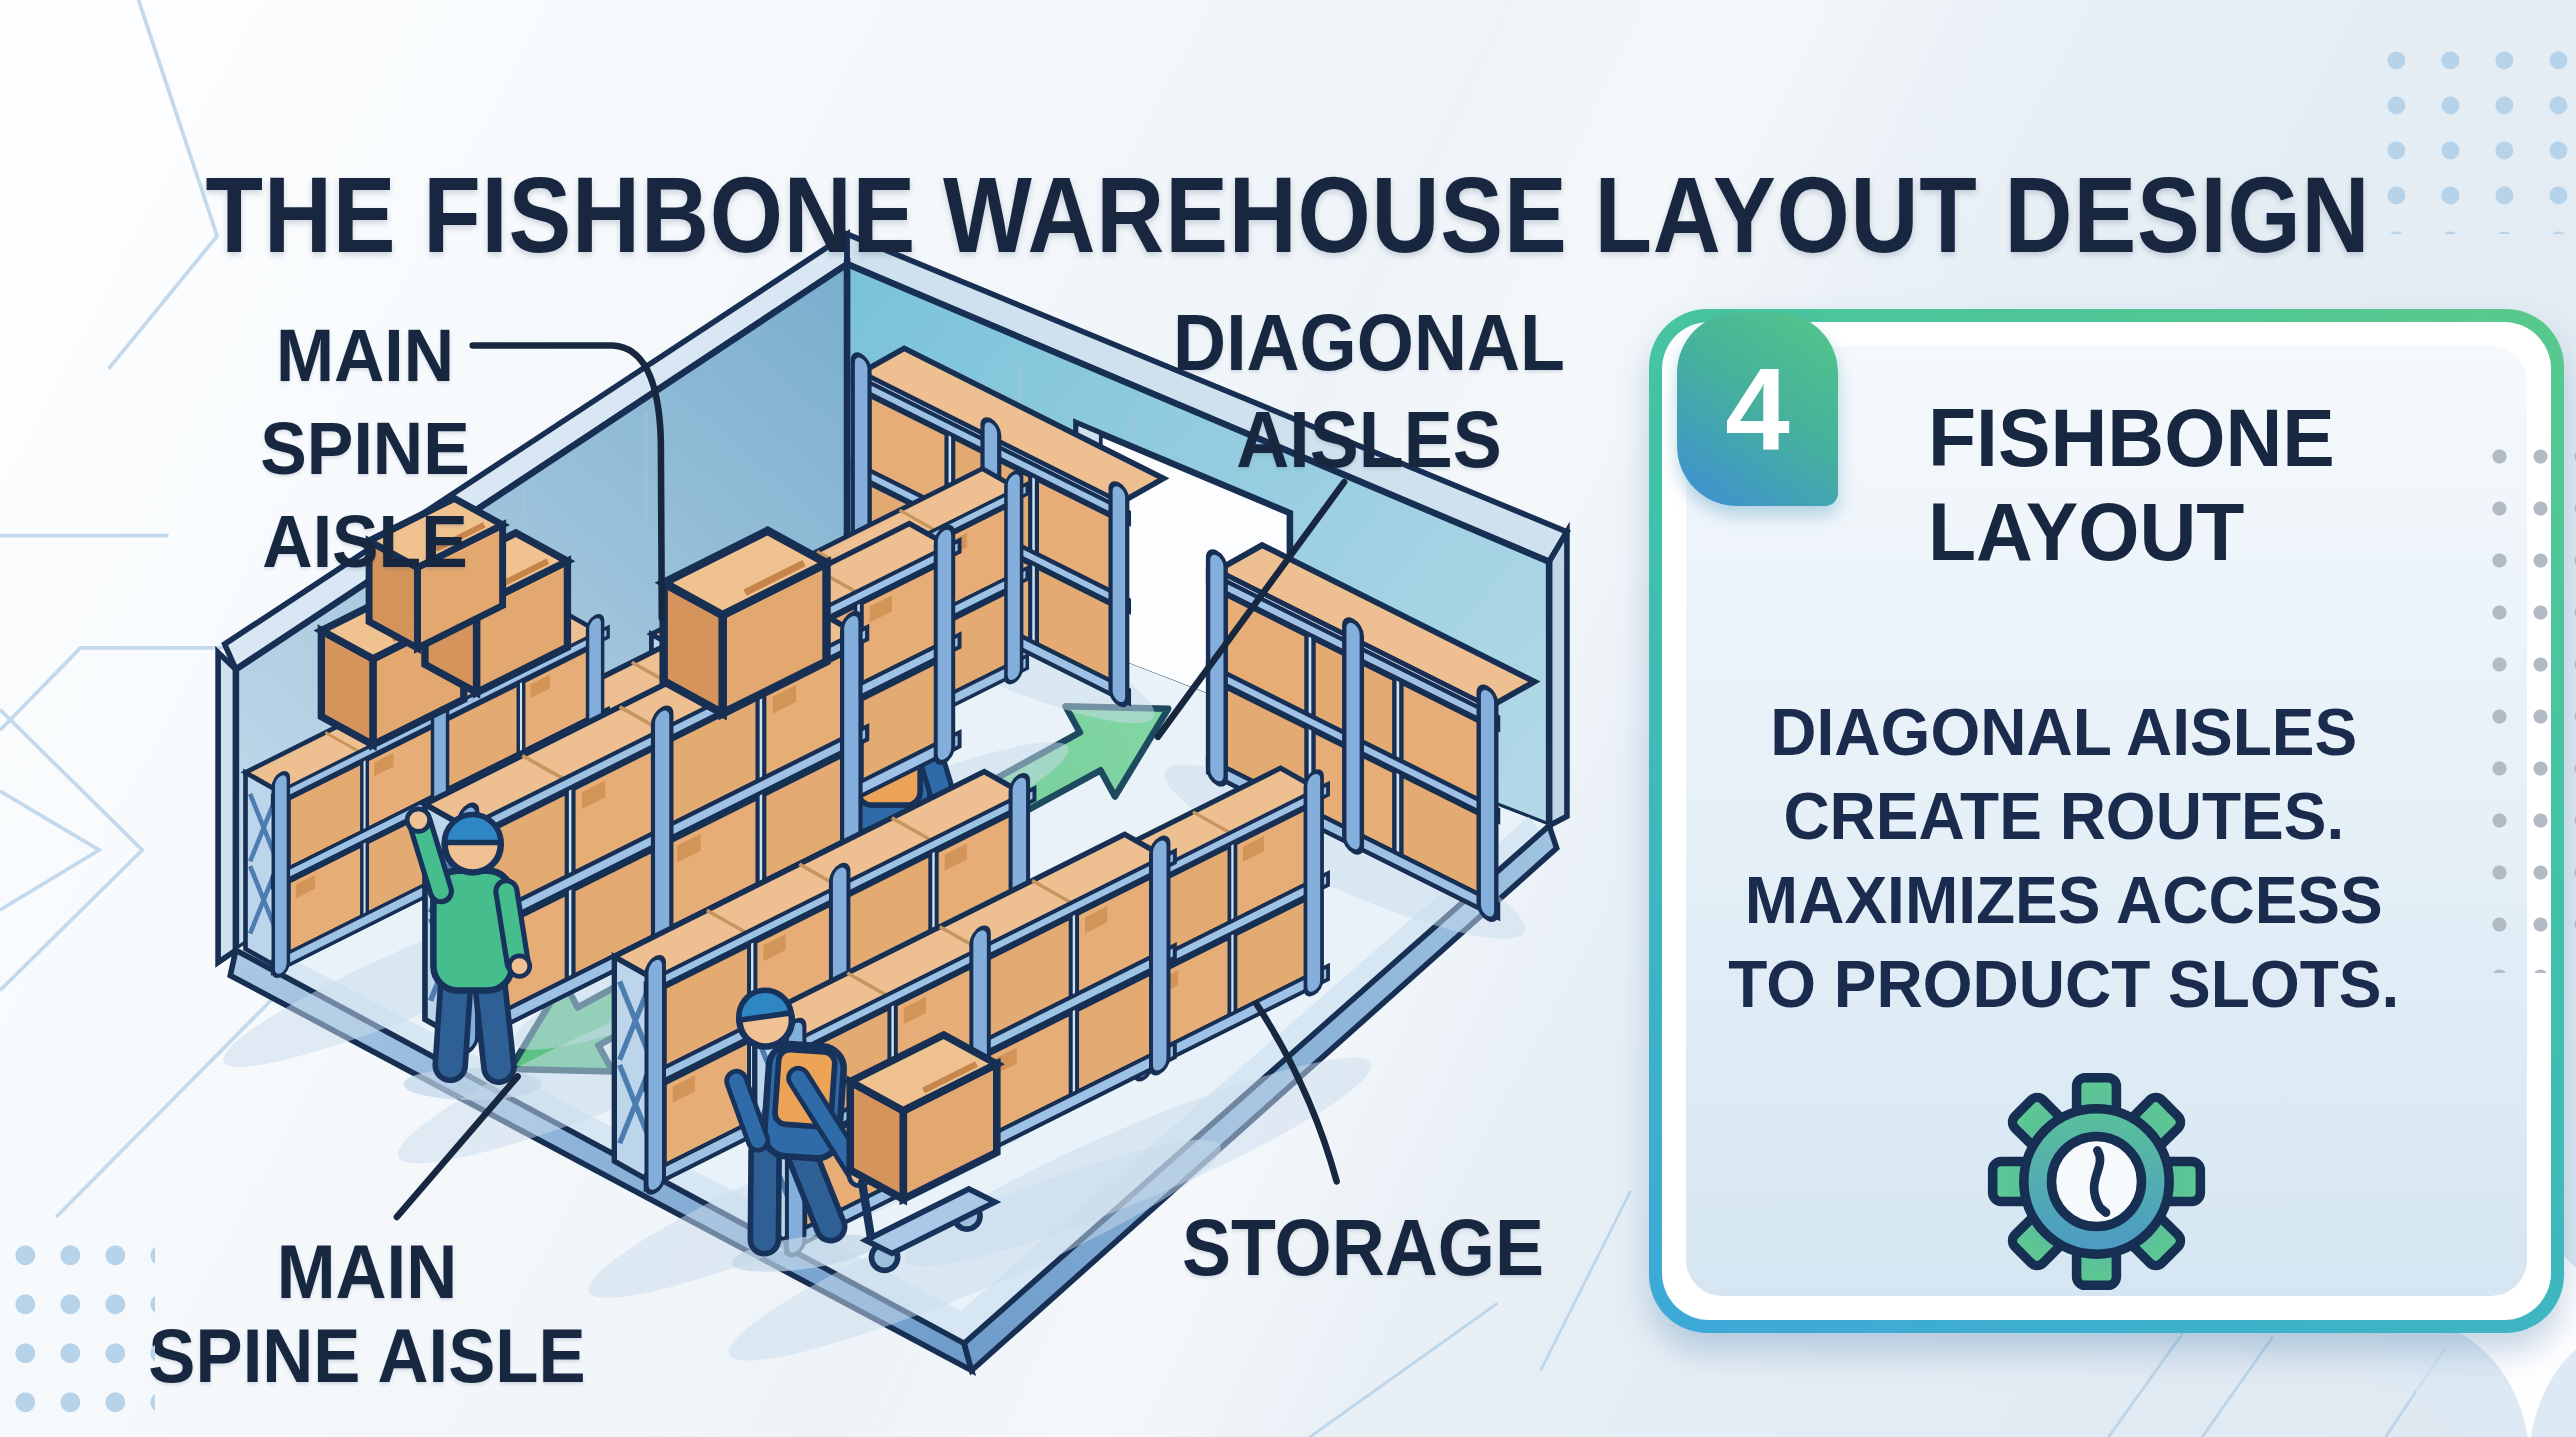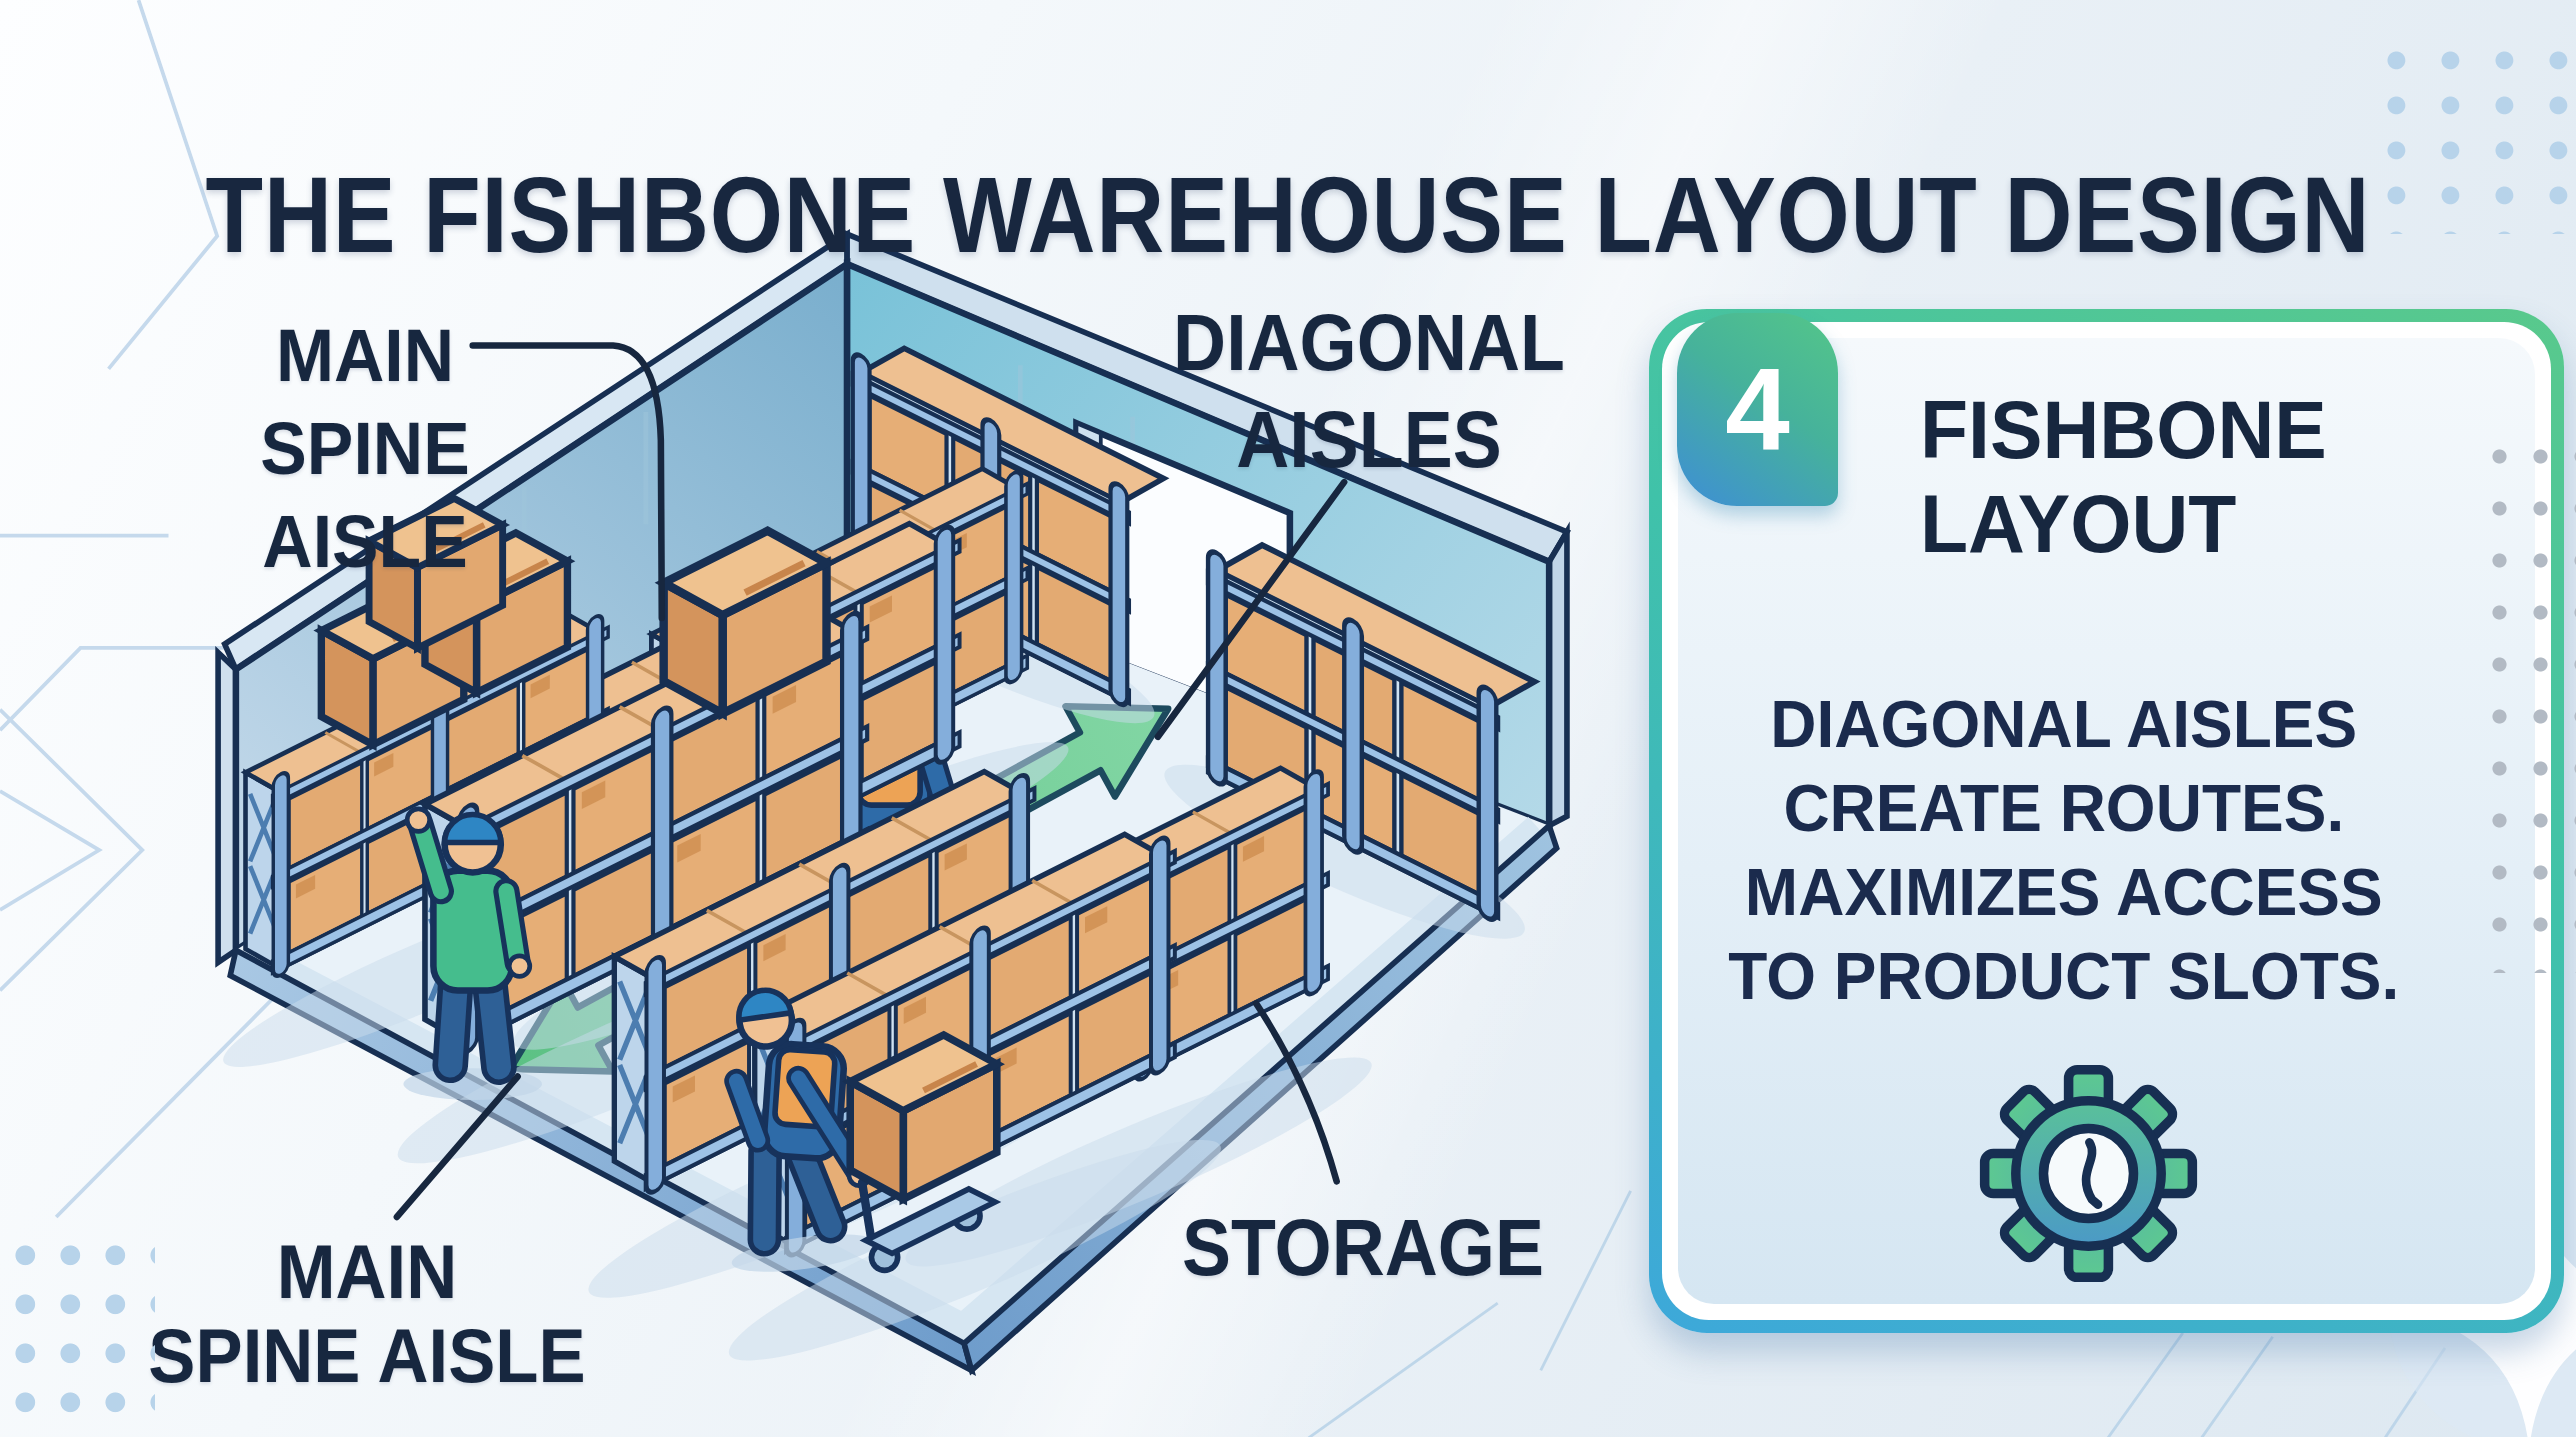--- a/index.html
+++ b/index.html
@@ -20,21 +20,21 @@
   .lbl-spine-top{left:365px;top:309px;font-size:75px;line-height:93px;}
   .lbl-diagonal{left:1369px;top:294px;font-size:79px;line-height:97px;}
   .lbl-storage{left:1363px;top:1206px;font-size:79px;line-height:84px;}
   .lbl-spine-bottom{left:367px;top:1230px;font-size:76px;line-height:84px;}
   .scene{position:absolute;left:0;top:0;}
 
   
   .card{position:absolute;left:1649px;top:309px;width:915px;height:1024px;border-radius:58px;
     background:linear-gradient(205deg,#59c98c 0%,#40c2a9 42%,#3da8da 100%);
     padding:13px;box-sizing:border-box;box-shadow:0 19px 32px rgba(70,120,170,.30);}
-  .card-white{background:#ffffff;border-radius:47px;height:100%;padding:16px;box-sizing:border-box;}
+  .card-white{background:#ffffff;border-radius:47px;height:100%;padding:24px;box-sizing:border-box;}
   .card-face{position:relative;height:100%;border-radius:36px;
     background:linear-gradient(180deg,#f5f9fc 0%,#e4eff7 55%,#d5e6f2 100%);}
   .badge{position:absolute;left:28px;top:3.7px;width:161px;height:193px;
     border-radius:60px 60px 13px 60px;
     background:linear-gradient(215deg,#54c689 0%,#46b29b 45%,#3e8ed6 100%);
     display:flex;align-items:center;justify-content:center;
     color:#ffffff;font-size:116px;font-weight:800;
     box-shadow:0 9.4px 17px rgba(60,140,180,.35);}
   .card-heading{position:absolute;left:242px;top:45px;font-size:82px;font-weight:800;
     line-height:94px;color:#17273f;letter-spacing:0;transform:scaleX(.96);transform-origin:left top;}

